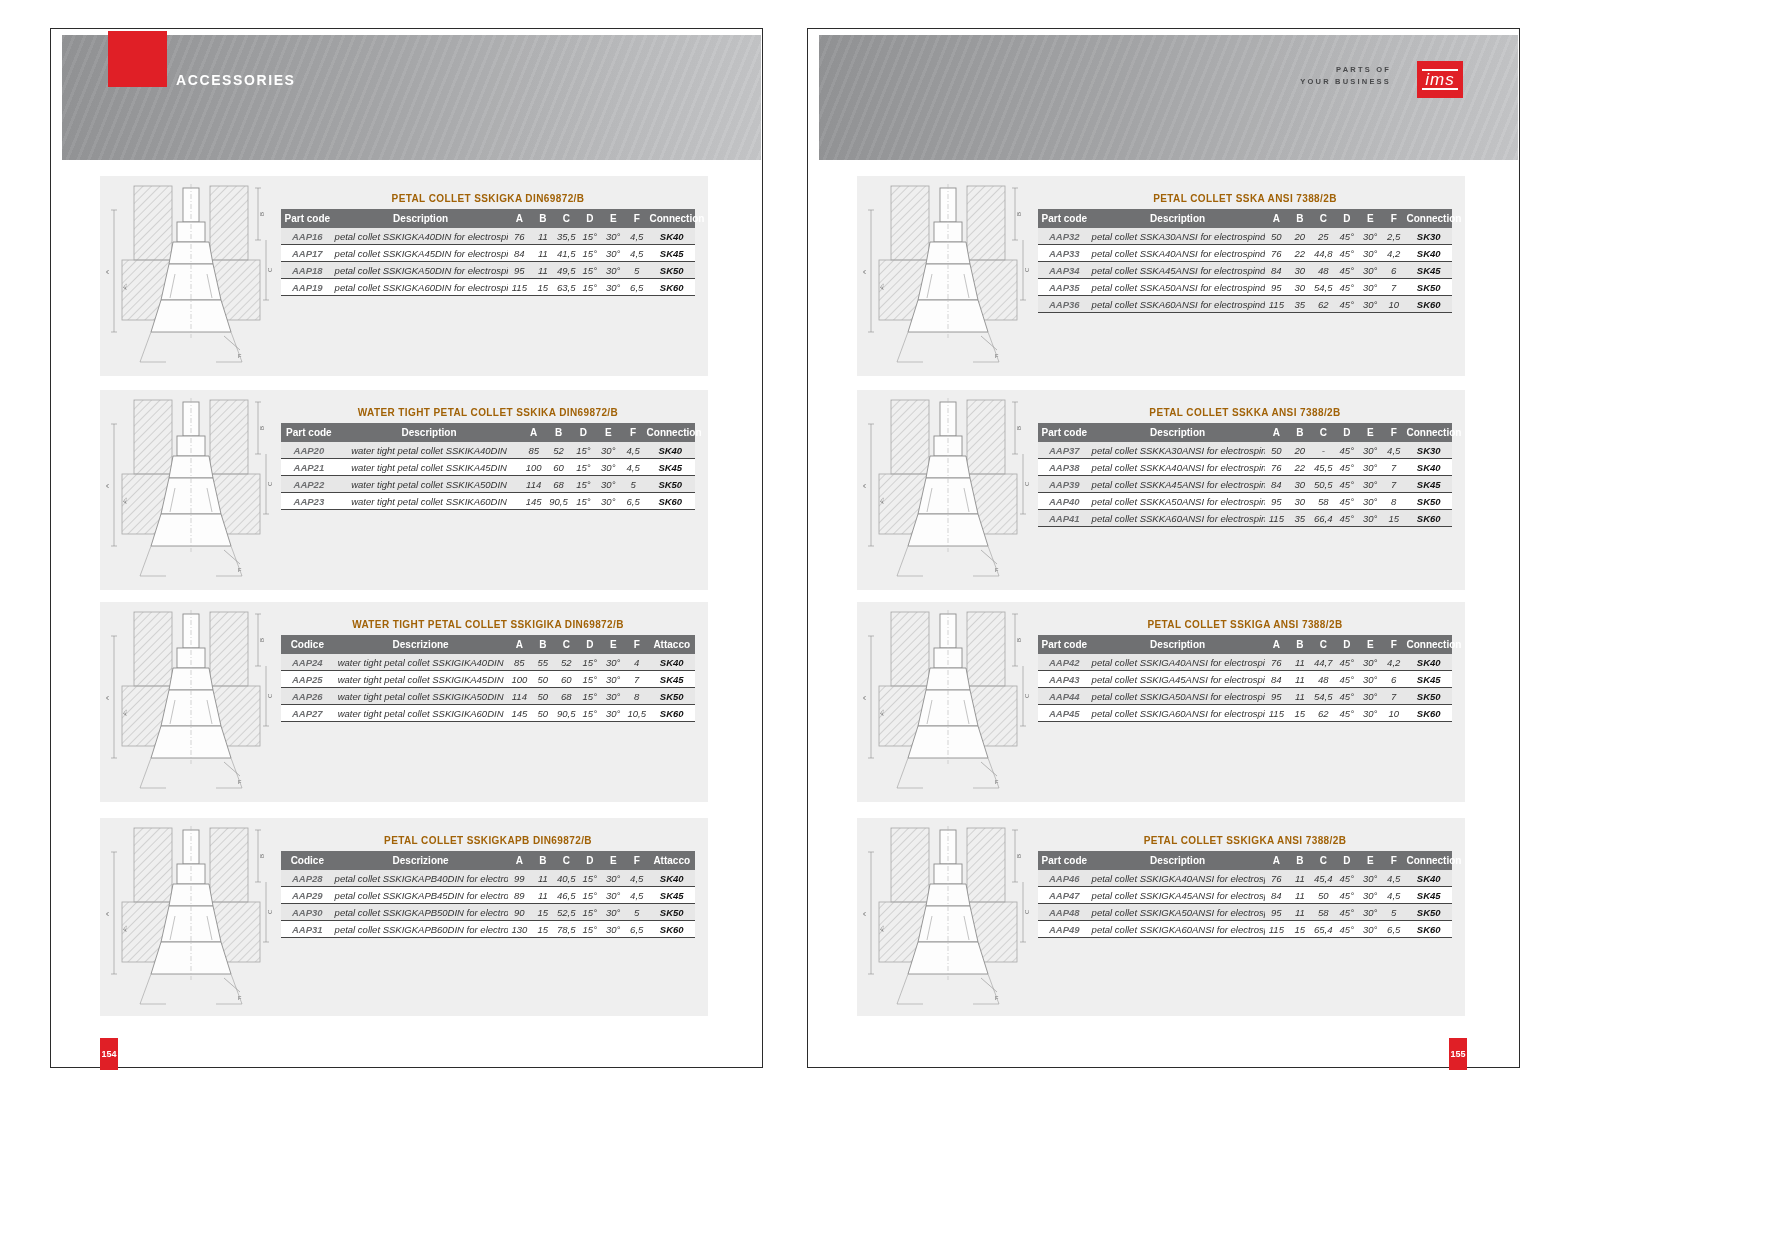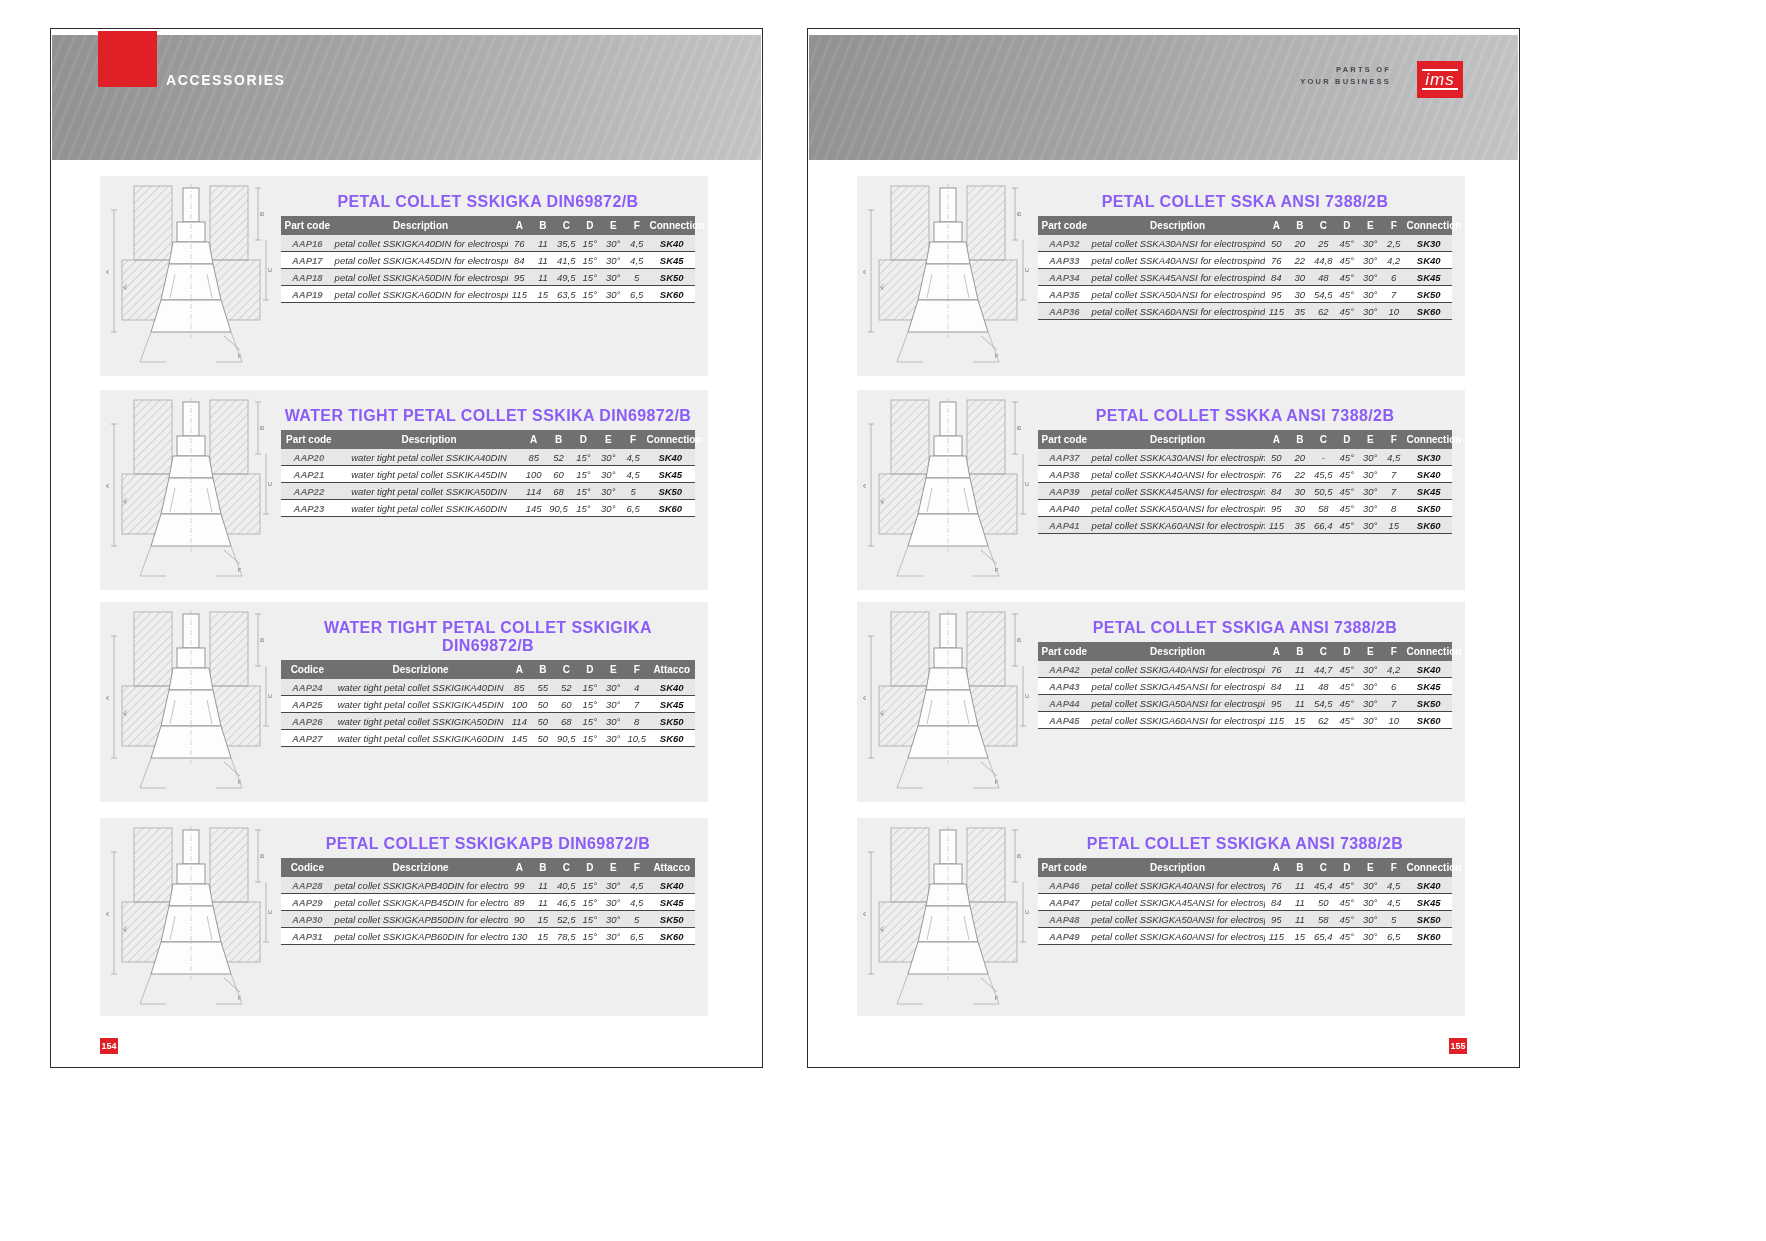--- a/index.html
+++ b/index.html
@@ -4,21 +4,21 @@
 <style>
   * { margin:0; padding:0; box-sizing:border-box; }
   html,body { background:#ffffff; font-family:"Liberation Sans", sans-serif; }
   .canvas { position:relative; width:1766px; height:1241px; background:#fff; overflow:hidden; }
 
   .page { position:absolute; top:28px; width:713px; height:1040px; background:#fff; border:1px solid #2b2b2b; }
   #page-left  { left:50px; }
   #page-right { left:807px; }
 
   .banner {
-    position:absolute; top:6px; left:1px; right:1px; height:125px;
+    position:absolute; top:6px; left:11px; right:1px; height:125px;
     background:
       repeating-linear-gradient(112deg, rgba(255,255,255,0.05) 0 3px, rgba(0,0,0,0.02) 3px 10px),
       linear-gradient(100deg,#939496 0%, #a6a7a9 45%, #bcbdbf 80%, #c6c7c9 100%);
   }
   .red-square { position:absolute; left:46px; top:-4px; width:59px; height:56px; background:#e01f26; }
   .category {
     position:absolute; left:114px; top:37px; color:#ffffff; font-weight:bold;
     font-size:14px; letter-spacing:1.6px;
   }
   .page-title {
@@ -30,36 +30,36 @@
   .ims-logo { position:absolute; right:55px; top:26px; width:46px; height:37px;
     background:#e01f26; display:flex; align-items:center; justify-content:center; }
   .ims-logo span { color:#fff; font-weight:normal; font-style:italic; font-size:17px;
     letter-spacing:1px; border-top:2px solid #fff; border-bottom:2px solid #fff;
     padding:0 3px; line-height:1.05; }
 
   .panel { position:absolute; left:49px; width:608px; height:200px; background:#efefef; }
   .drawing { position:absolute; left:6px; top:4px; width:170px; height:192px; }
 
   .tablewrap { position:absolute; left:181px; right:13px; top:17px; }
-  .tbl-title { text-align:center; font-size:16px; font-weight:bold; color:#8b5cf6;
+  .tbl-title { text-align:center; font-size:10px; font-weight:bold; color:#a16207;
     letter-spacing:0.4px; margin-bottom:5px; }
   table { width:100%; border-collapse:collapse; table-layout:fixed; }
   thead th { background:#6f7072; color:#ffffff; font-size:10px; font-weight:bold;
     padding:4px 1px; text-align:center; }
   tbody td { font-size:9.5px; color:#333; text-align:center; padding:2.5px 1px;
     overflow:hidden; white-space:nowrap; }
   tbody tr { border-bottom:1px solid #454545;font-style:italic; }
   tbody tr:nth-child(odd) { background:#e7e7e7; }
   tbody tr:nth-child(even) { background:#ffffff; }
   td.col-code { font-weight:bold; color:#6d6e70; }
   td.col-conn { font-weight:bold; color:#101010; }
   col.col-code { width:13%; } col.col-desc { width:43%; }
   col.col-num { width:5.8%; } col.col-conn { width:11.5%; }
 
-  .pagenum { position:absolute; top:1009px; width:18px; height:16px; background:#e01f26;
+  .pagenum { position:absolute; top:1009px; width:18px; height:32px; background:#e01f26;
     color:#fff; font-size:9px; font-weight:bold; display:flex; align-items:center;
     justify-content:center; }
   #page-left  .pagenum { left:49px; }
   #page-right .pagenum { left:641px; }
 
   .defs-holder { position:absolute; width:0; height:0; }
 </style>
 </head>
 <body>
 

